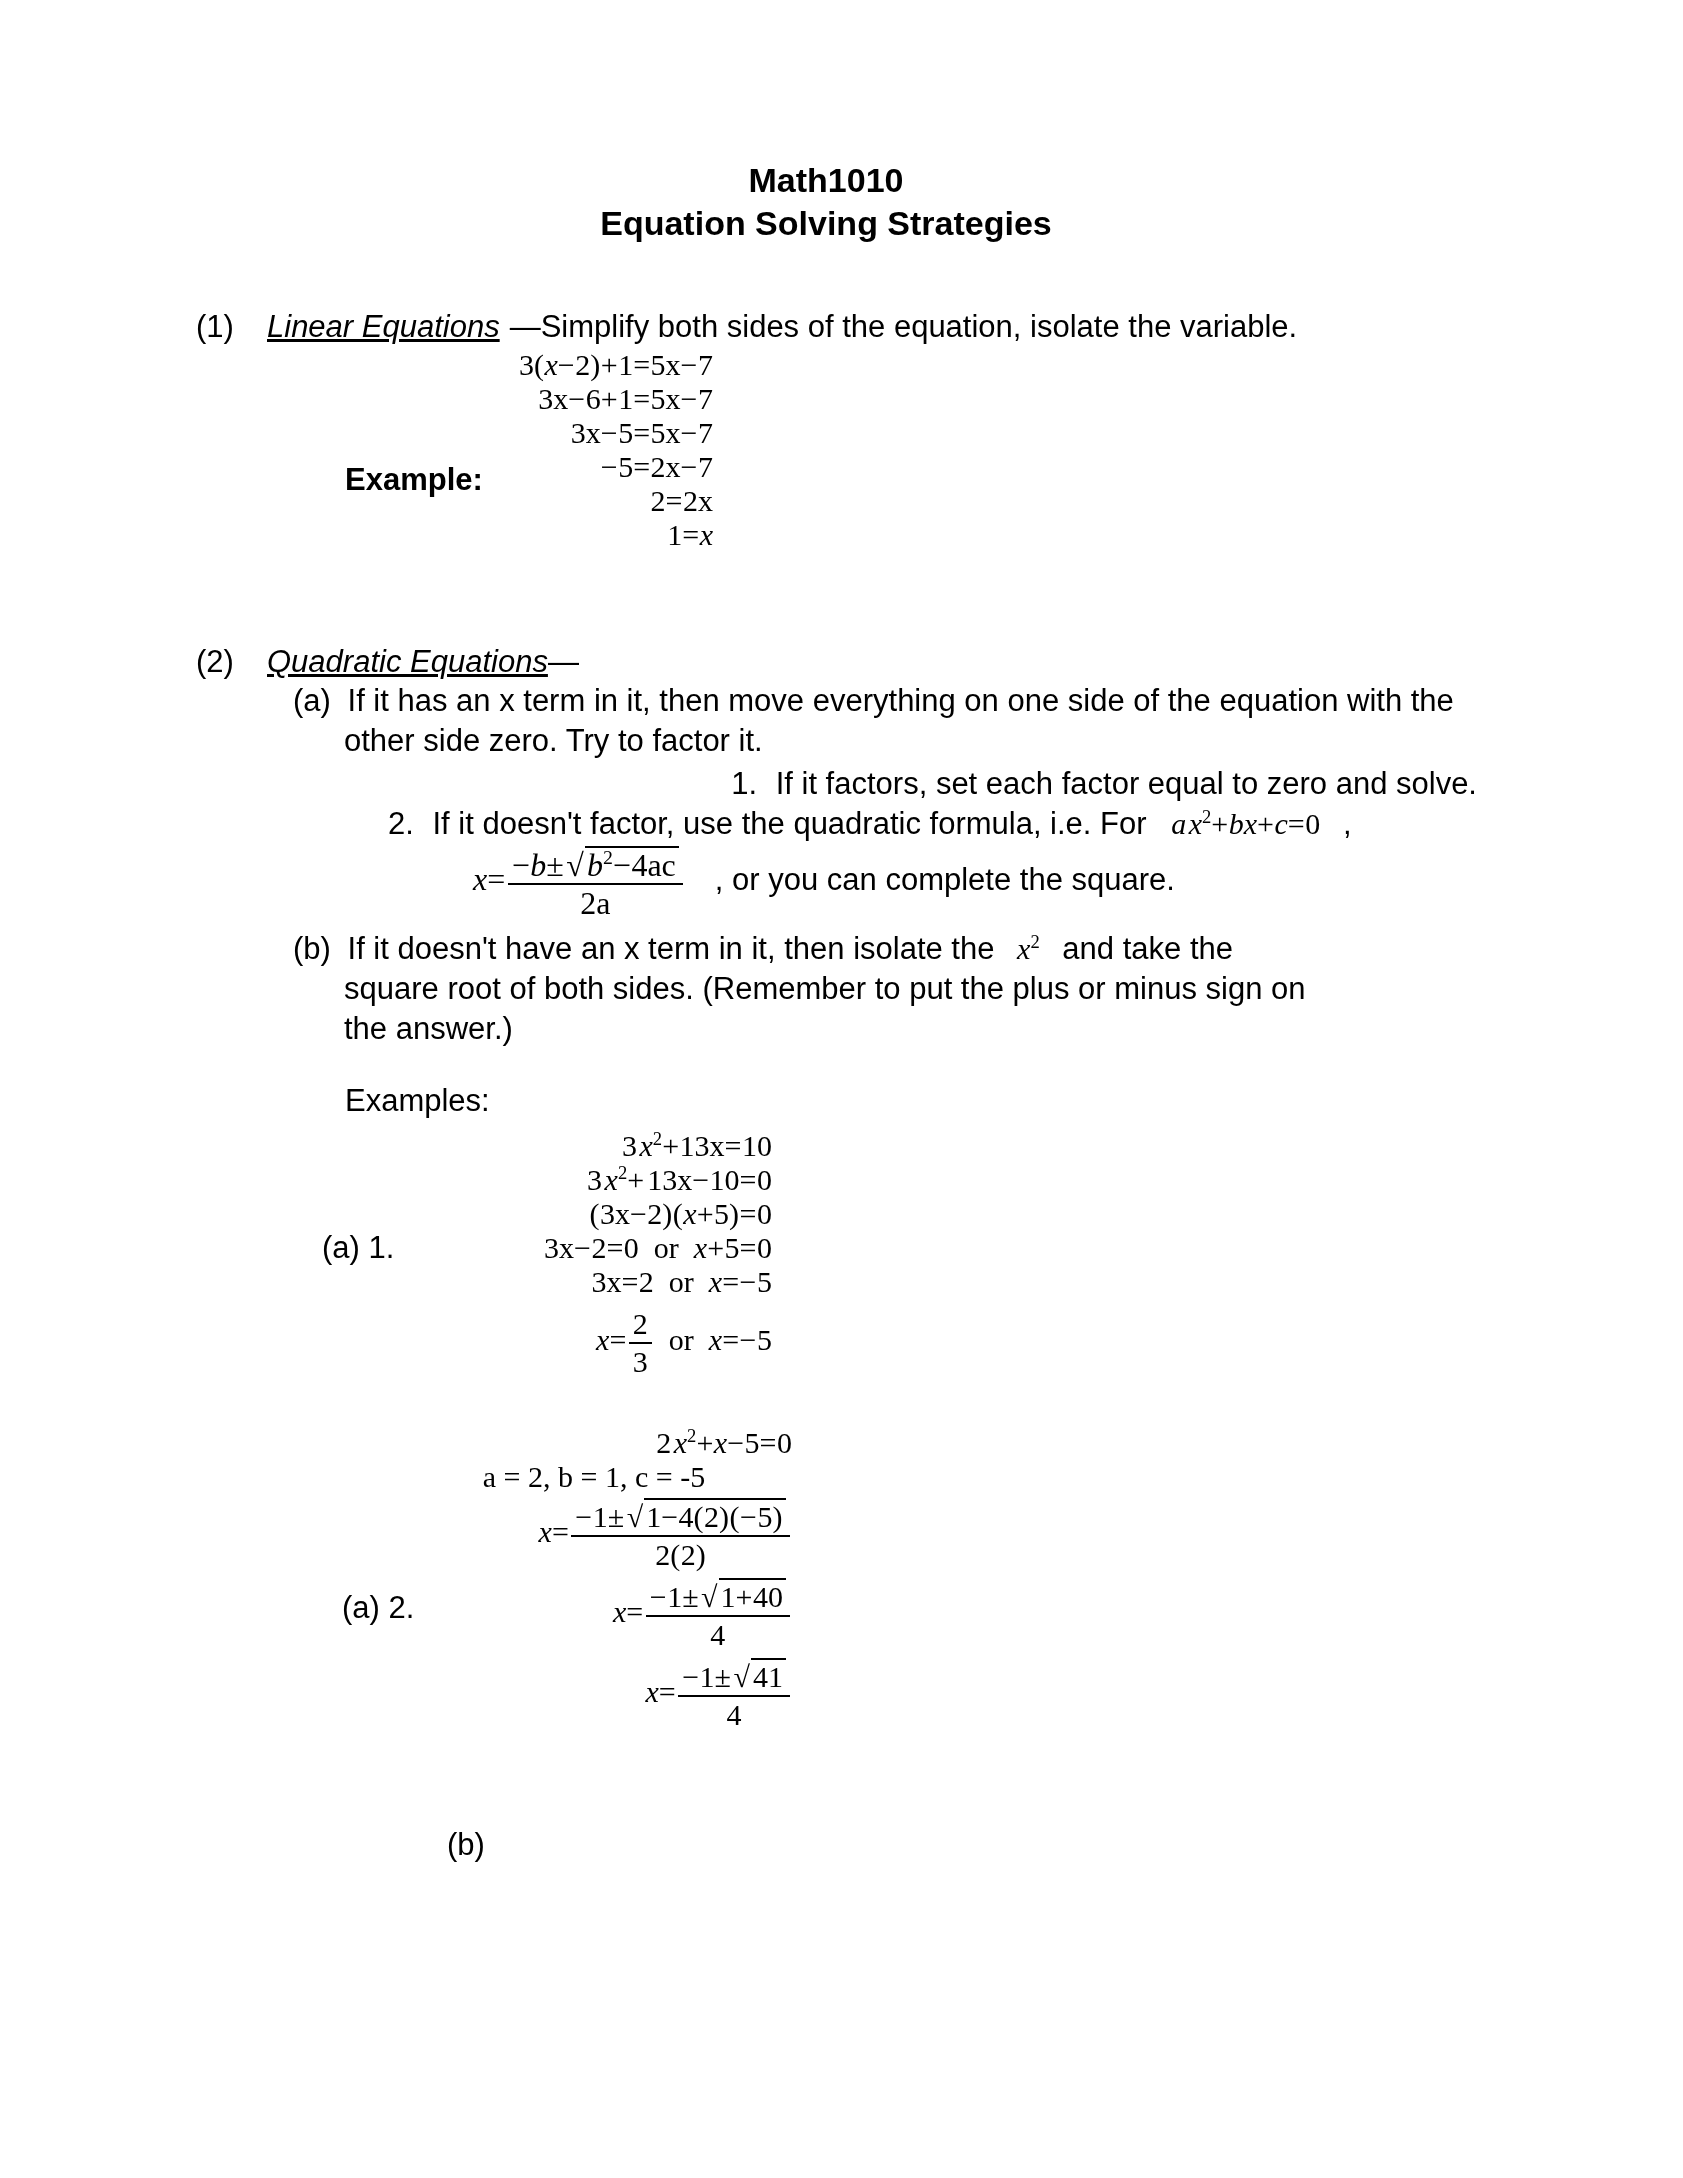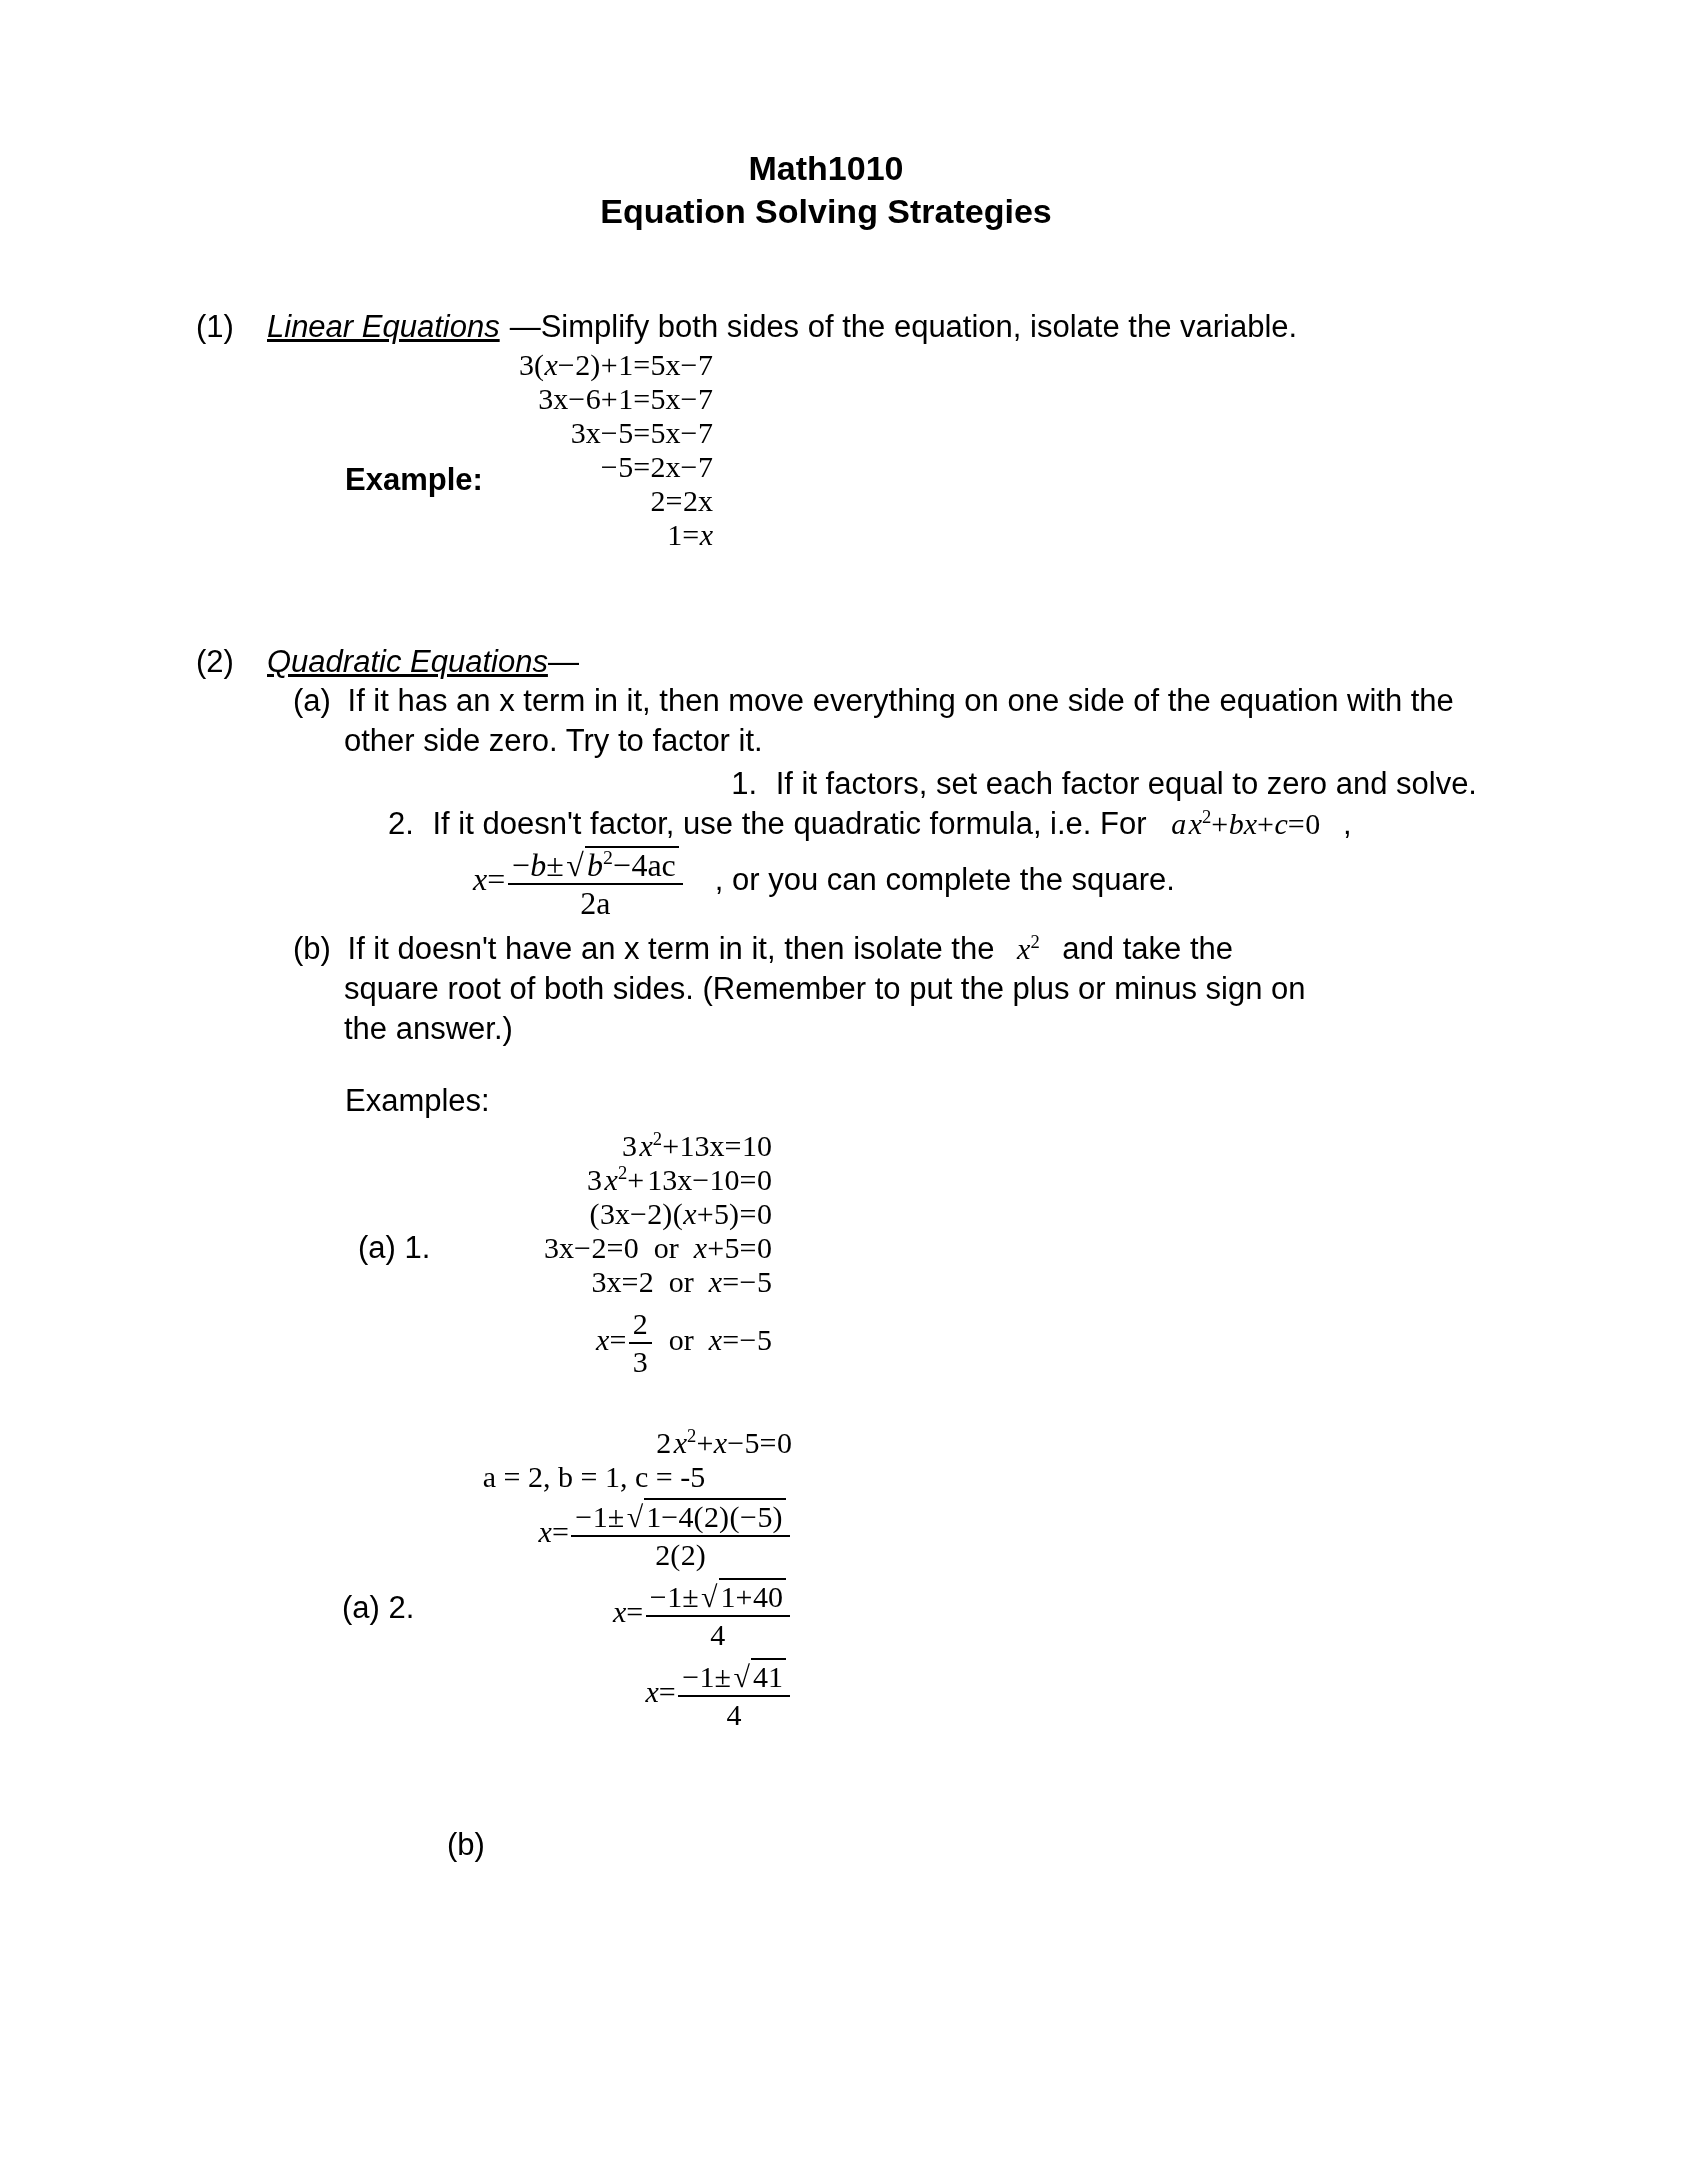--- a/index.html
+++ b/index.html
@@ -12,21 +12,21 @@
     height: 2178px;
     font-family: "Liberation Sans", sans-serif;
     color: #000000;
     position: relative;
     overflow: hidden;
   }
   .page {
     width: 1652px;
     height: 2178px;
     position: relative;
-    padding: 0;
+    padding: 12px;
     box-sizing: border-box;
   }
 
   
   .title-block {
     text-align: center;
     padding-top: 147px;
   }
   .doc-title,
   .doc-subtitle {
@@ -180,21 +180,21 @@
       <span style="margin-left:8px;">If it doesn't have an x term in it, then isolate the</span>
       <span class="math" style="margin:0 14px;"><span class="var">x</span><sup>2</sup></span>
       <span>and take the square root of both sides.  (Remember to put the plus or minus sign on the answer.)</span>
     </div>
   </div>
 
   <div class="sec" style="left:345px; top:1081px;">
     <span class="prose">Examples:</span>
   </div>
 
-  <div class="sec" style="left:358px; top:1228px;">
+  <div class="sec" style="left:322px; top:1228px;">
     <span class="prose">(a) 1.</span>
   </div>
 
   <div class="sec eq-col" style="left:356px; top:1129px; width:416px;">
     <span class="math eq-line">3 <span class="var">x</span><sup>2</sup><span class="op">+</span>13x<span class="op">=</span>10</span>
     <span class="math eq-line">3 <span class="var">x</span><sup>2</sup><span class="op">+</span> 13x<span class="op">−</span>10<span class="op">=</span>0</span>
     <span class="math eq-line"><span class="op">(</span>3x<span class="op">−</span>2<span class="op">)(</span><span class="var">x</span><span class="op">+</span>5<span class="op">)=</span>0</span>
     <span class="math eq-line" style="padding-left:0;">3x<span class="op">−</span>2<span class="op">=</span>0&nbsp; or&nbsp; <span class="var">x</span><span class="op">+</span>5<span class="op">=</span>0</span>
     <span class="math eq-line">3x<span class="op">=</span>2&nbsp; or&nbsp; <span class="var">x</span><span class="op">=−</span>5</span>
     <span class="math eq-line" style="padding-top:8px;"><span class="var">x</span><span class="op">=</span><span class="frac"><span class="num">2</span><span class="den">3</span></span>&nbsp; or&nbsp; <span class="var">x</span><span class="op">=−</span>5</span>

